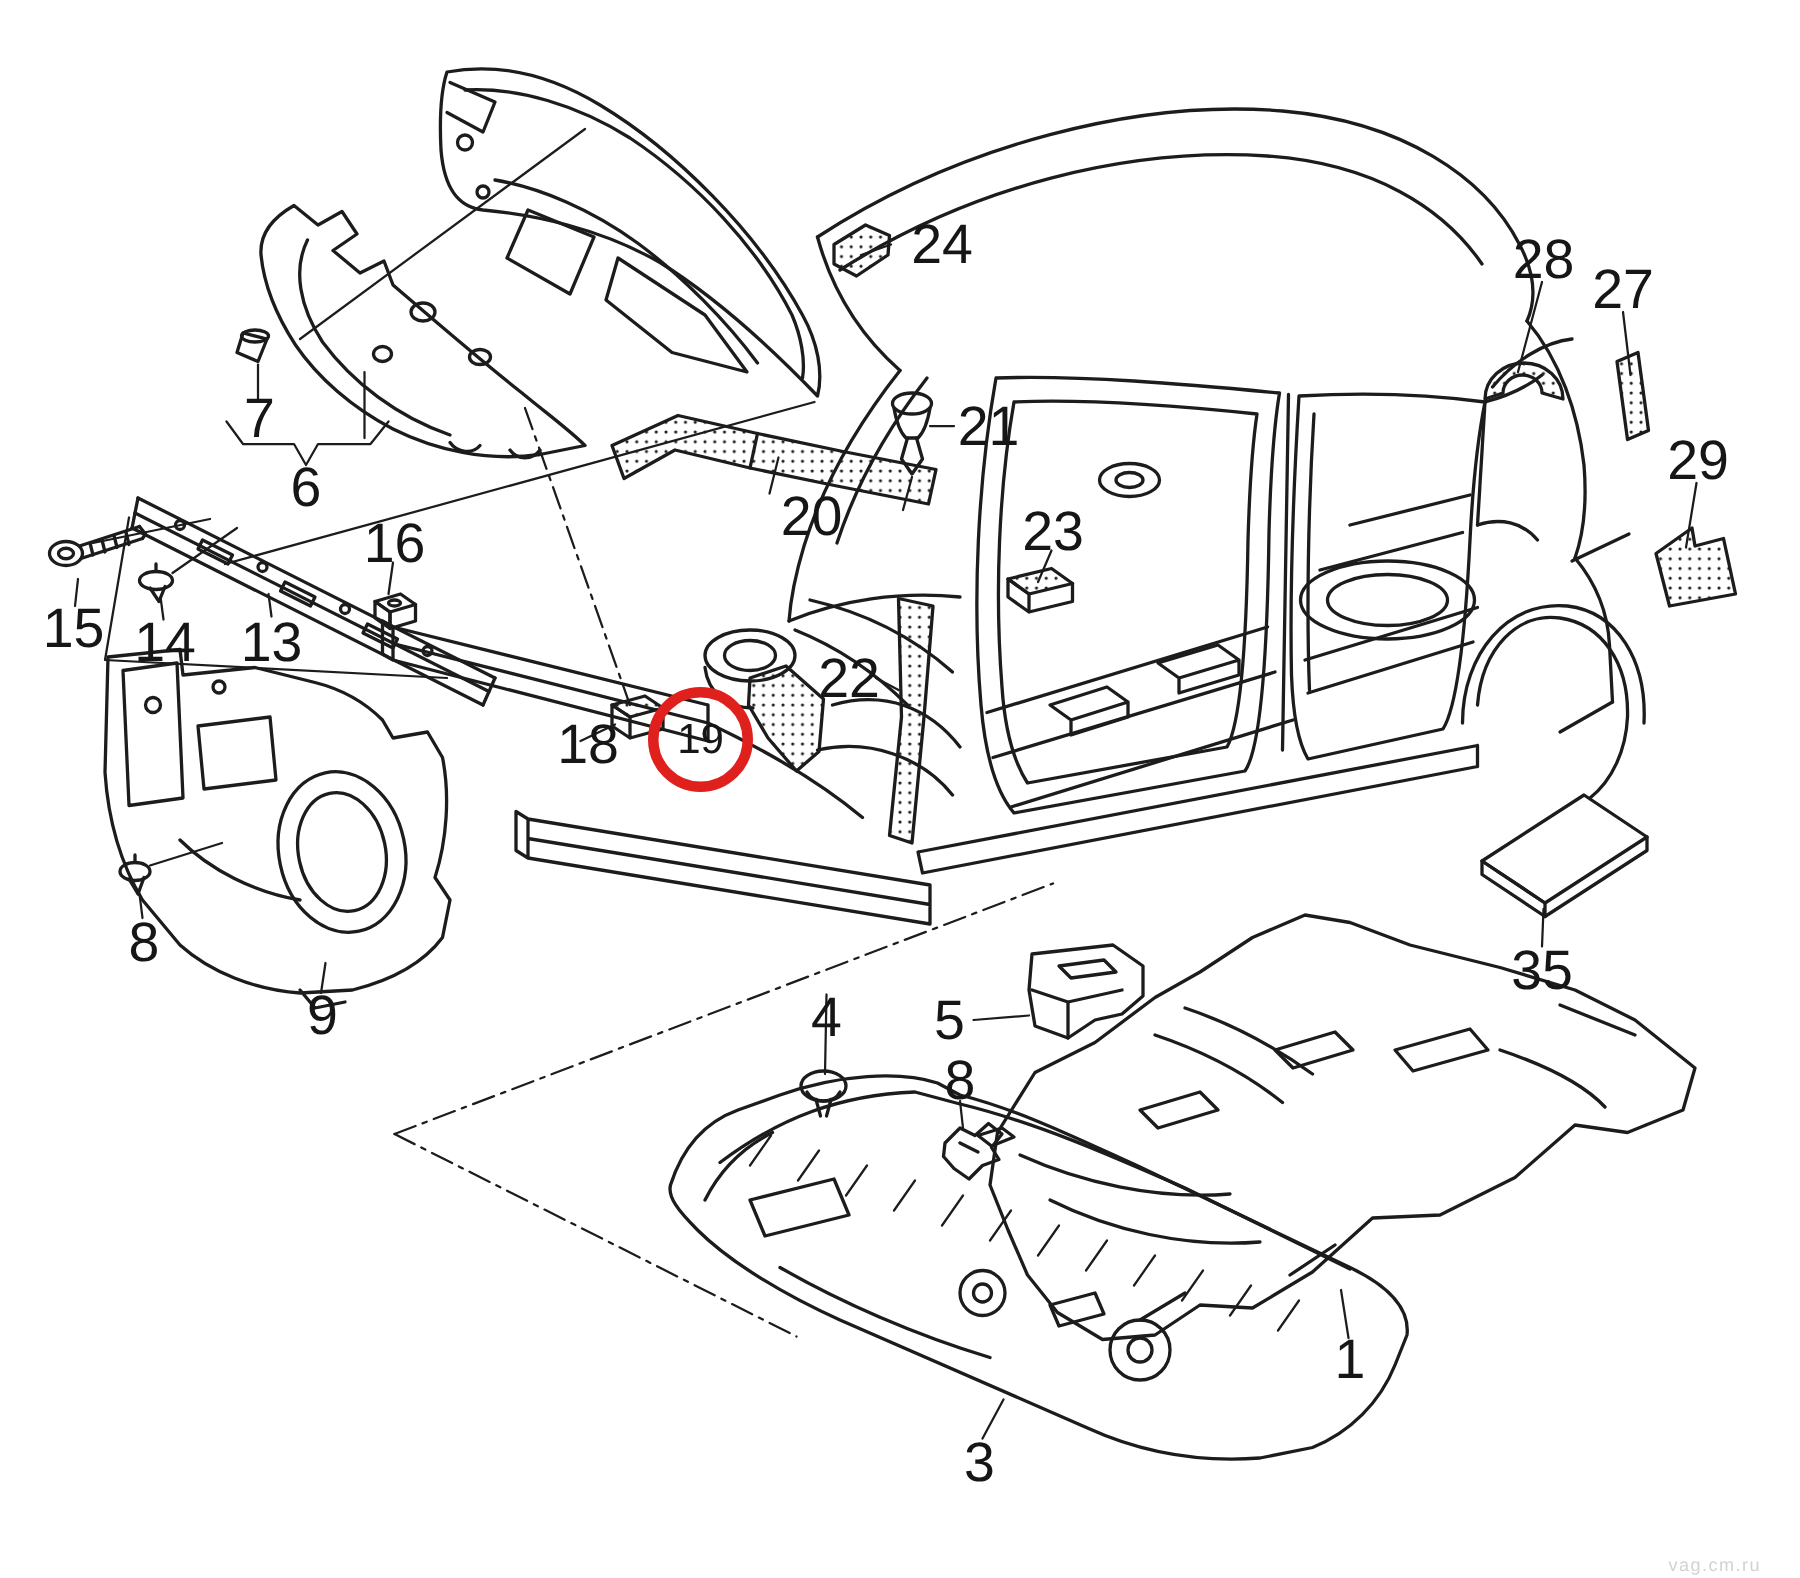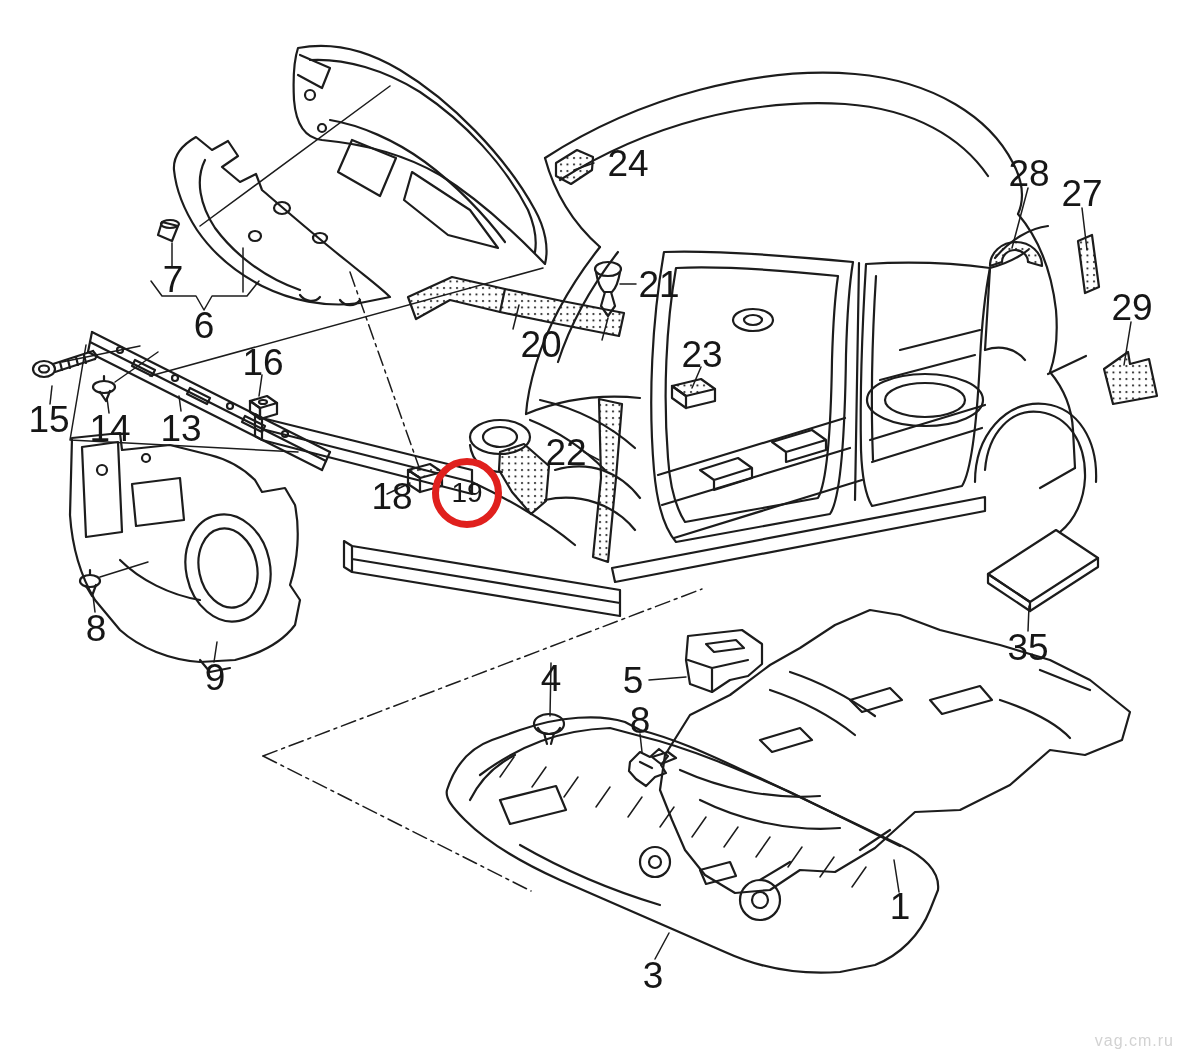--- a/index.html
+++ b/index.html
@@ -6,21 +6,21 @@
   #stage{position:relative;width:1200px;height:1052px;background:#ffffff;overflow:hidden;
          font-family:"Liberation Sans",sans-serif;}
   #drawing{position:absolute;left:0;top:0;}
   #labels-layer{position:absolute;left:0;top:0;width:100%;height:100%;pointer-events:none;}
   .part-label{position:absolute;transform:translate(-50%,-50%);
       font-family:"Liberation Sans",sans-serif;font-size:37px;color:#161616;
       line-height:1;white-space:nowrap;}
   .part-label.highlighted{width:56px;height:56px;border:7px solid var(--hl,#e0201d);
       border-radius:50%;display:flex;align-items:center;justify-content:center;
       font-size:28px;}
-  .watermark{position:absolute;right:26px;bottom:2px;font-size:16px;color:#d2d2d2;
+  .watermark{position:absolute;right:26px;bottom:2px;font-size:12px;color:#d2d2d2;
       letter-spacing:1px;}
 </style>
 </head>
 <body>
 
 <div id="stage">
 
 <svg id="drawing" width="1200" height="1052" viewBox="0 0 1200 1052" fill="none" stroke="#1c1c1c" stroke-width="2.2" stroke-linecap="round" stroke-linejoin="round">
   <defs>
     <pattern id="dots" width="6.5" height="6.5" patternUnits="userSpaceOnUse">

